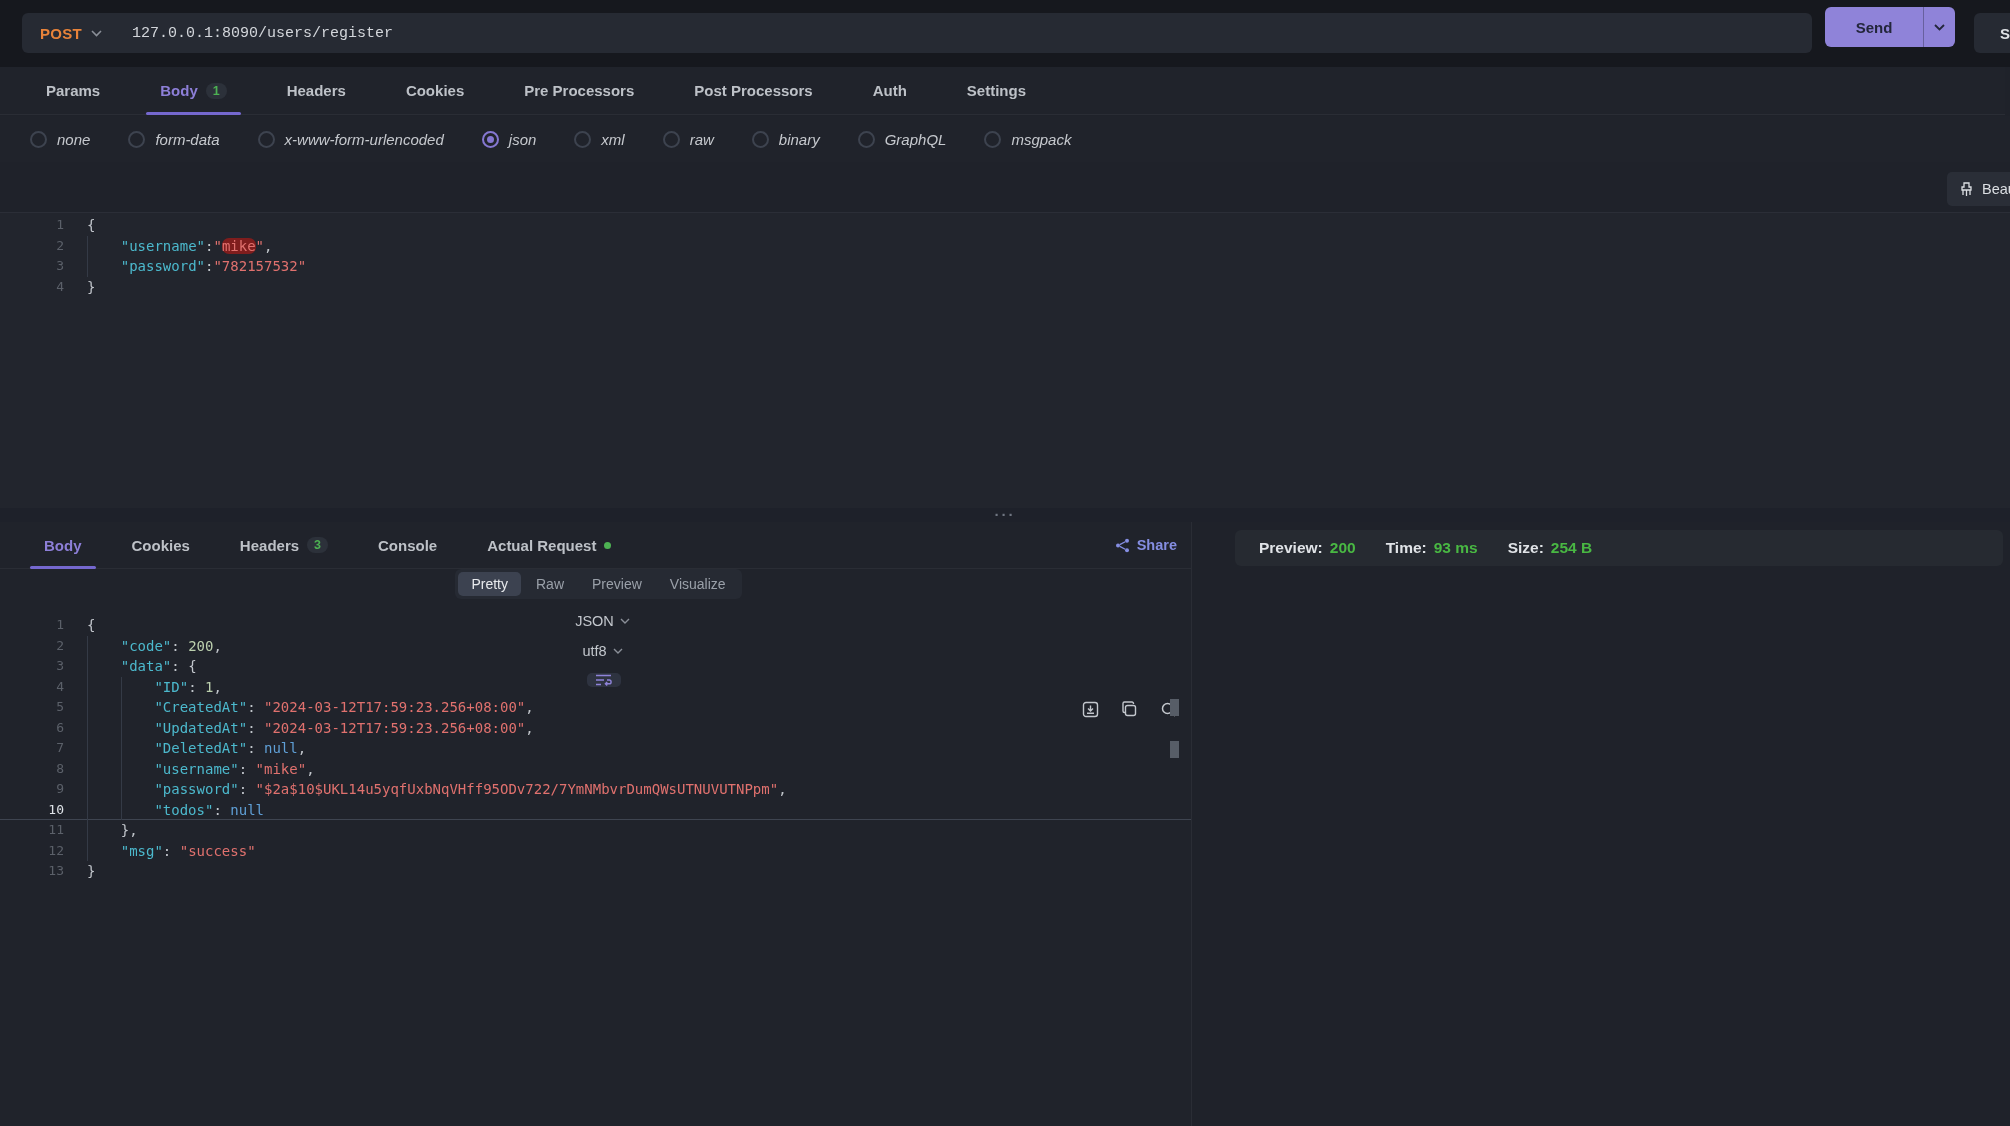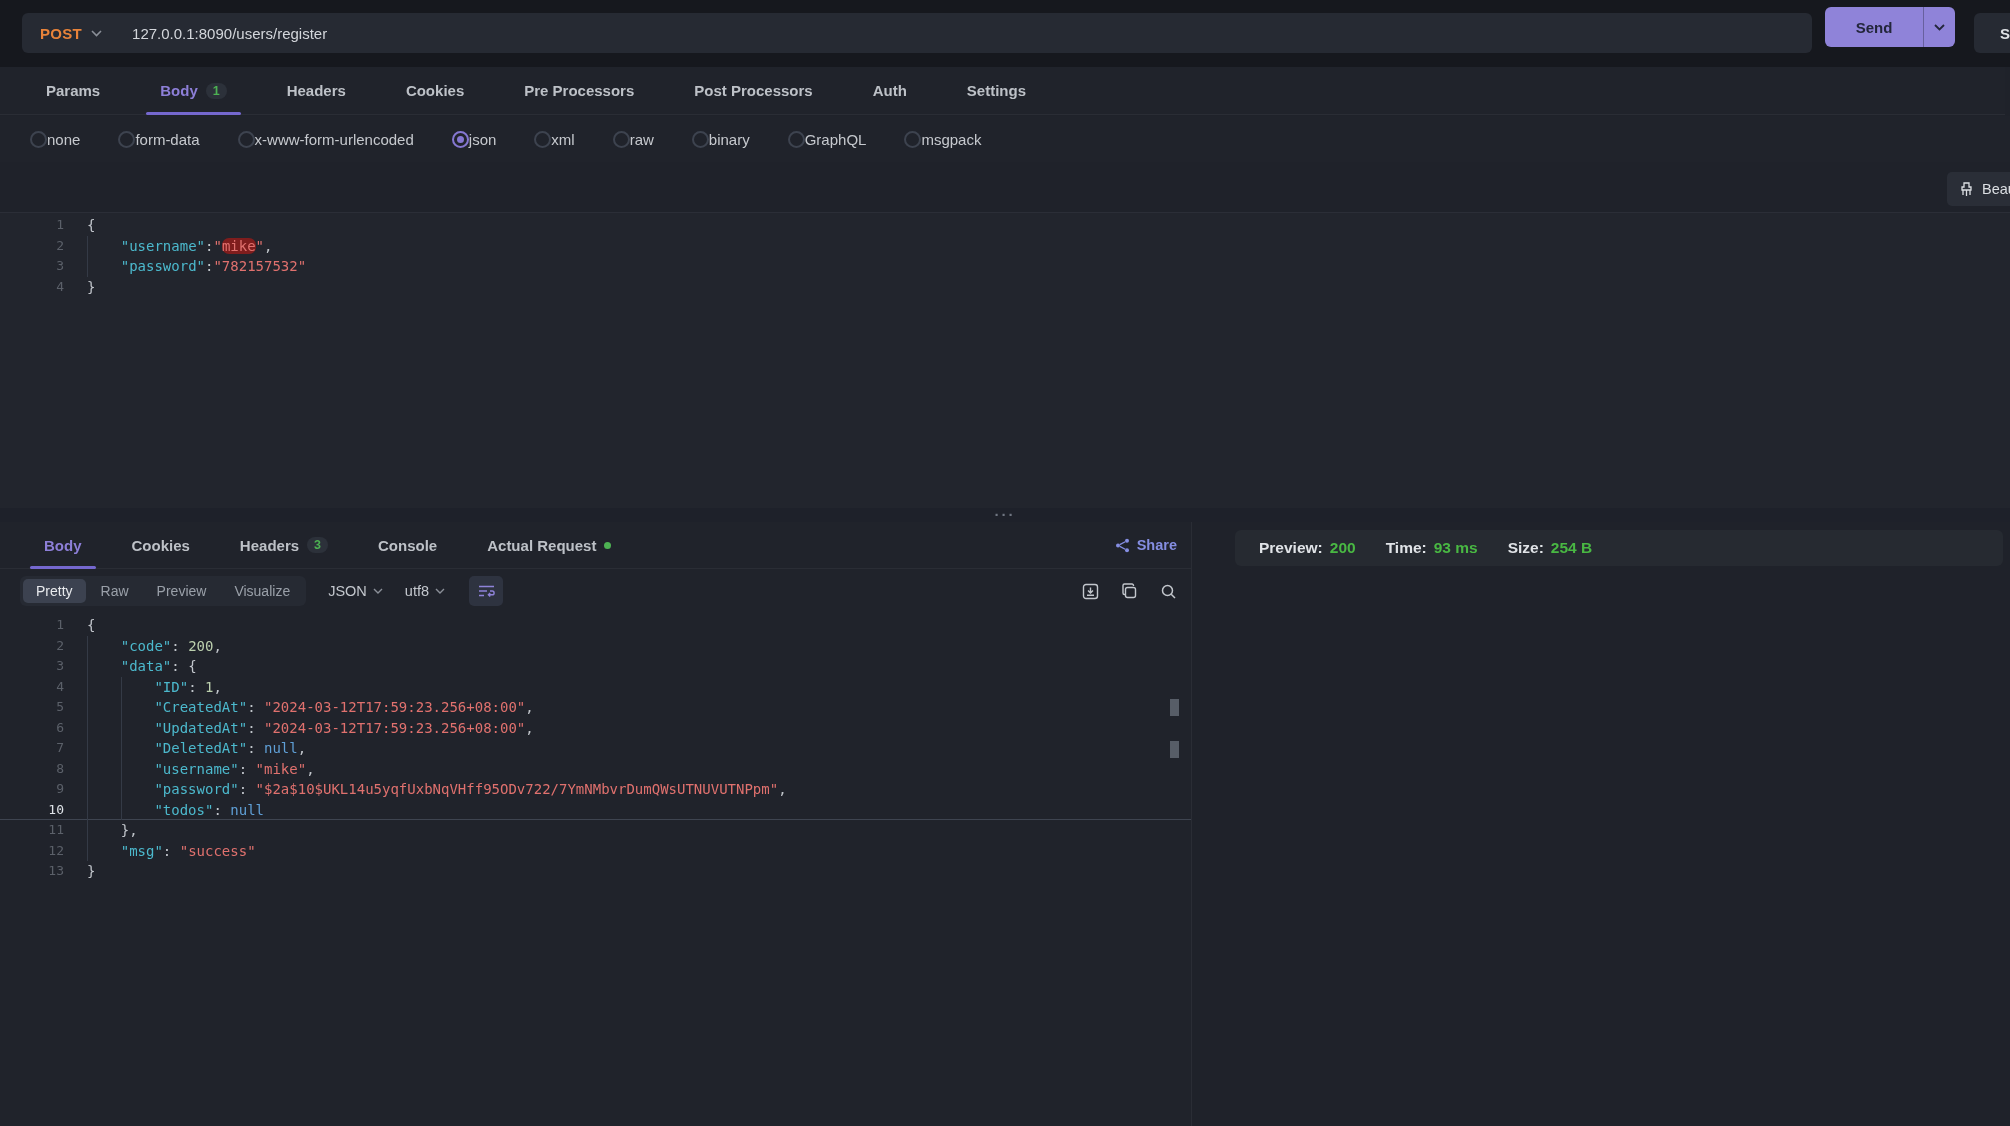--- a/index.html
+++ b/index.html
@@ -5,21 +5,21 @@
   * { box-sizing: border-box; margin: 0; padding: 0; }
   html,body { width:2010px; height:1126px; overflow:hidden; background:#1f222a;
     font-family:"Liberation Sans", sans-serif; position:relative; }
 
   
   #topbar { position:absolute; top:0; left:0; width:2010px; height:67px; background:#16181e; }
   #urlbox { position:absolute; left:22px; top:13px; width:1790px; height:40px;
     background:#262a33; border-radius:6px; display:flex; align-items:center; }
   #method { display:flex; align-items:center; gap:9px; padding:0 16px 0 18px;
     color:#e8833a; font-weight:700; font-size:15px; letter-spacing:.3px; cursor:pointer; }
-  #urltext { color:#d3d6db; font-size:15px; margin-left:14px; }
+  #urltext { color:#d3d6db; font-size:15px; margin-left:14px;font-family:Liberation Mono, monospace; }
   #sendbtn { position:absolute; left:1825px; top:7px; width:130px; height:40px;
     background:#8f83d9; border-radius:6px; display:flex; cursor:pointer; }
   #sendlabel { flex:1; display:flex; align-items:center; justify-content:center;
     color:#23263b; font-weight:600; font-size:15px; }
   #sendcaret { width:32px; display:flex; align-items:center; justify-content:center;
     border-left:1px solid rgba(30,32,48,.35); }
   #savebtn { position:absolute; left:1974px; top:13px; width:90px; height:40px;
     background:#262a33; border-radius:6px; color:#dfe2e6; font-size:15px; font-weight:600;
     display:flex; align-items:center; padding-left:26px; }
 
@@ -31,21 +31,21 @@
     font-size:15px; font-weight:600; color:#bdc1c7; position:relative; cursor:pointer; }
   .tab.active { color:#8d7fd8;align-items:center; }
   .tab.active::after { content:""; position:absolute; left:0; right:0; bottom:-1px;
     height:3px; background:#7568cf; border-radius:2px; }
   .badge { background:#2c313a; color:#4db253; font-size:12.5px; font-weight:700;
     padding:1px 7px; border-radius:9px; }
   .greendot { width:7px; height:7px; border-radius:50%; background:#4db253; }
 
   #radiorow { position:absolute; top:116px; left:0; width:2010px; height:46px;
     background:#20232b; display:flex; align-items:center; padding-left:30px; gap:38px; }
-  .opt { display:flex; align-items:center; color:#c6c9ce; font-size:15px; cursor:pointer; }
+  .opt { display:flex; align-items:center; gap:10px; color:#c6c9ce; font-size:15px; cursor:pointer;font-style:italic; }
   .radio { width:17px; height:17px; border:2px solid #3d434f; border-radius:50%;
     display:flex; align-items:center; justify-content:center; flex:none; }
   .opt.sel .radio { border-color:#8577d1; }
   .opt.sel .dot { width:7px; height:7px; background:#8577d1; border-radius:50%; }
 
   #beautify { position:absolute; left:1947px; top:172px; height:34px; width:130px;
     background:#2a2e37; border-radius:5px; display:flex; align-items:center; gap:8px;
     padding-left:12px; color:#dcdfe3; font-size:14.5px; cursor:pointer; }
 
   #reqeditor { position:absolute; top:212px; left:0; width:2010px; height:296px;
@@ -56,21 +56,21 @@
     background:#1e212a; display:flex; align-items:center; justify-content:center; cursor:row-resize; }
   #splitter span { color:#707682; font-weight:700; font-size:15px; letter-spacing:2px; line-height:6px; }
 
   
   #resppane { position:absolute; top:522px; left:0; width:1192px; height:604px;
     background:#20232b; border-right:1px solid #2a2d35; }
   #resptabs { height:47px; border-bottom:1px solid #2a2d35; display:flex; align-items:center;
     padding:0 14px 0 30px; gap:22px; }
   #sharebtn { margin-left:auto; display:flex; align-items:center; gap:7px;
     color:#858ee2; font-size:14.5px; font-weight:600; cursor:pointer; }
-  #resptoolbar { height:44px; display:flex; align-items:center; padding:0 14px 0 20px; gap:14px; }
+  #resptoolbar { height:44px; display:flex; align-items:center; padding:0 14px 0 20px; gap:14px;flex-direction:column; }
   .seg { display:flex; background:#262a33; border-radius:6px; padding:3px; gap:2px; }
   .seg .it { padding:4px 13px; border-radius:5px; color:#9aa0a9; font-size:14px; cursor:pointer; }
   .seg .it.on { background:#3c4250; color:#e8eaed; }
   .dd { display:flex; align-items:center; gap:6px; color:#c3c7cd; font-size:14.5px;
     margin-left:8px; cursor:pointer; }
   #wrapbtn { margin-left:10px; width:34px; height:30px; background:#2e3340; border-radius:5px;
     display:flex; align-items:center; justify-content:center; cursor:pointer; }
   #ricons { margin-left:auto; display:flex; align-items:center; gap:22px; }
   .iconbtn { cursor:pointer; display:flex; align-items:center; }
   #respeditor { padding-top:2px; }

